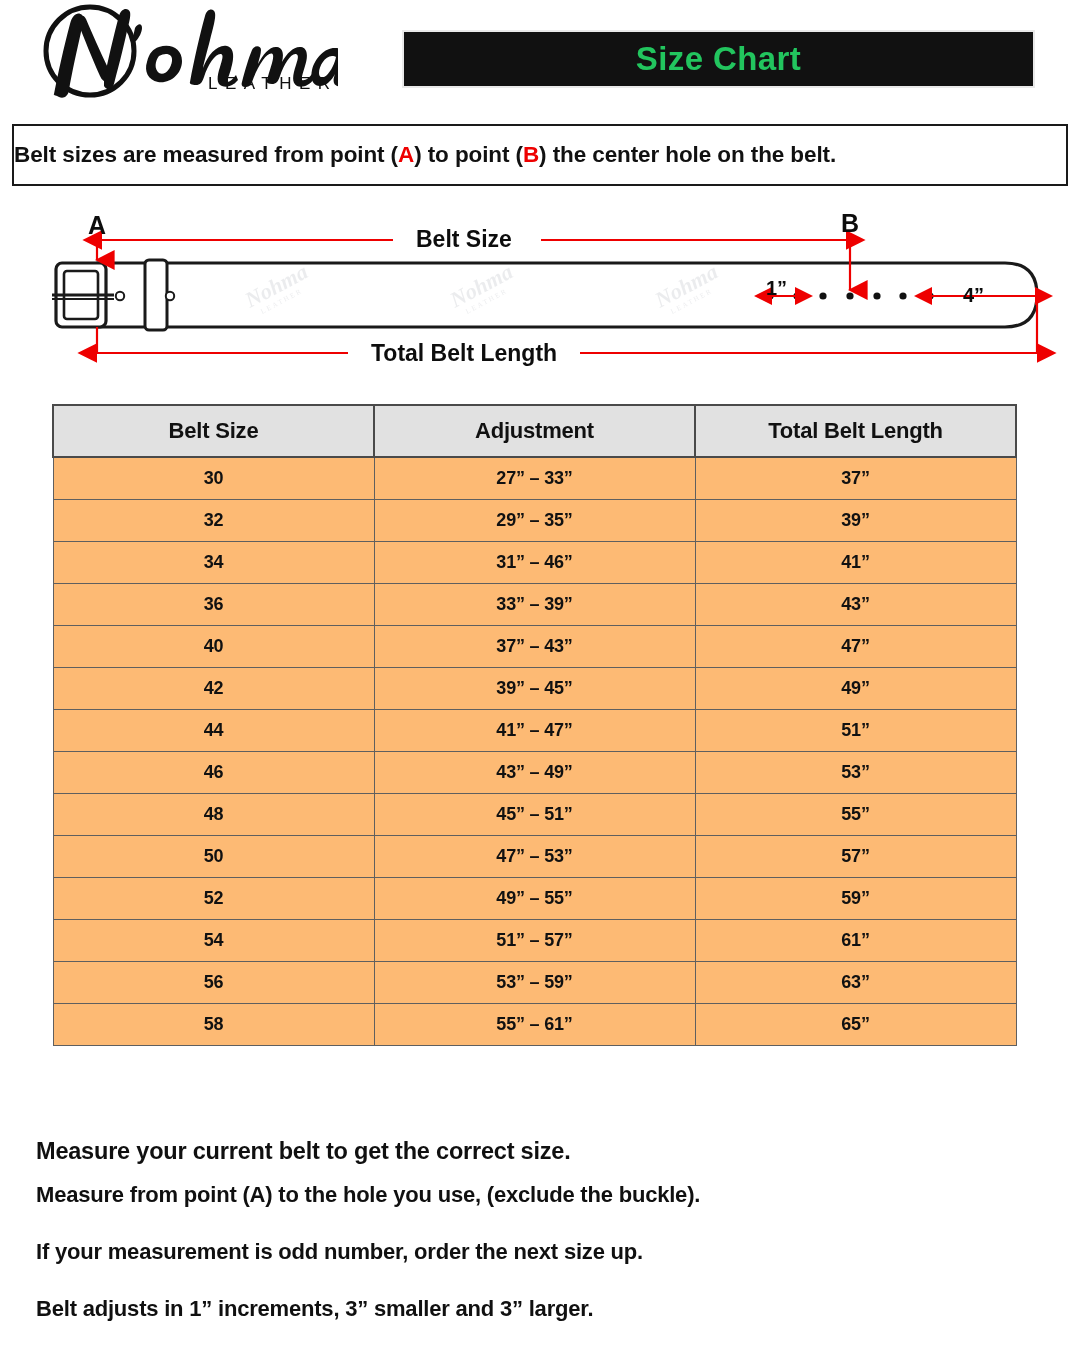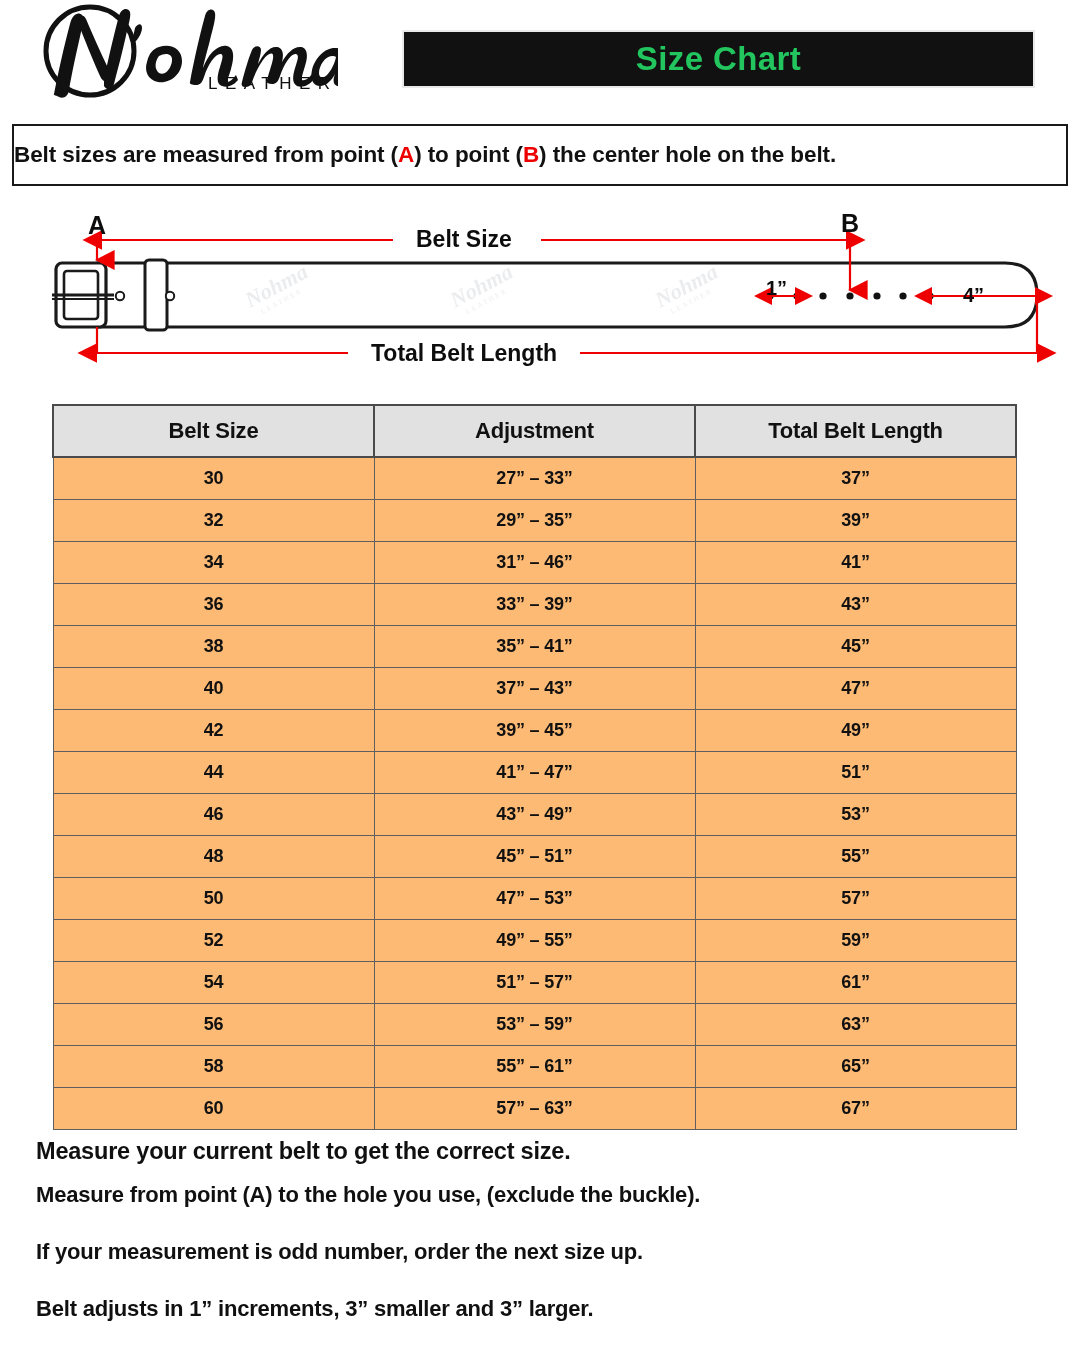--- a/index.html
+++ b/index.html
@@ -352,25 +352,20 @@
           <td>34</td>
           <td>31” – 46”</td>
           <td>41”</td>
         </tr>
         <tr>
           <td>36</td>
           <td>33” – 39”</td>
           <td>43”</td>
         </tr>
         <tr>
-          <td>38</td>
-          <td>35” – 41”</td>
-          <td>45”</td>
-        </tr>
-        <tr>
           <td>40</td>
           <td>37” – 43”</td>
           <td>47”</td>
         </tr>
         <tr>
           <td>42</td>
           <td>39” – 45”</td>
           <td>49”</td>
         </tr>
         <tr>
@@ -405,25 +400,20 @@
         </tr>
         <tr>
           <td>56</td>
           <td>53” – 59”</td>
           <td>63”</td>
         </tr>
         <tr>
           <td>58</td>
           <td>55” – 61”</td>
           <td>65”</td>
-        </tr>
-        <tr>
-          <td>60</td>
-          <td>57” – 63”</td>
-          <td>67”</td>
         </tr>
       </tbody>
   </table>
 
   <div class="footer">
     <div class="foot-line foot-heading">Measure your current belt to get the correct size.</div>
     <div class="foot-line foot-body">Measure from point (A) to the hole you use, (exclude the buckle).</div>
     <div class="foot-line foot-body">If your measurement is odd number, order the next size up.</div>
     <div class="foot-line foot-body">Belt adjusts in 1” increments, 3” smaller and 3” larger.</div>
   </div>

